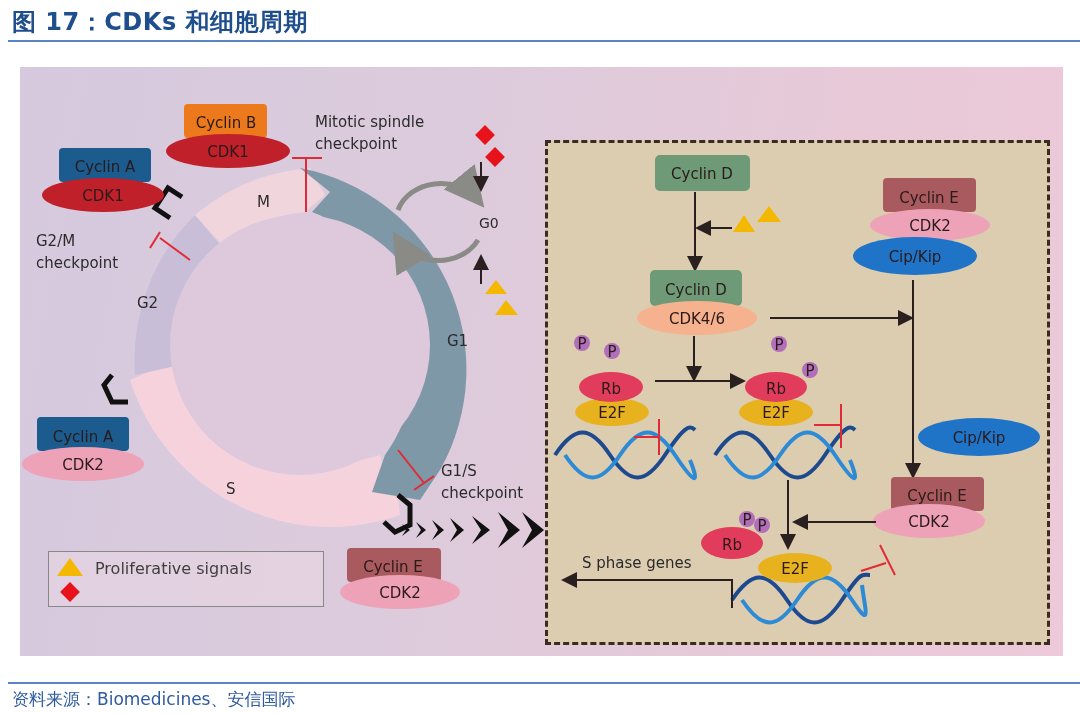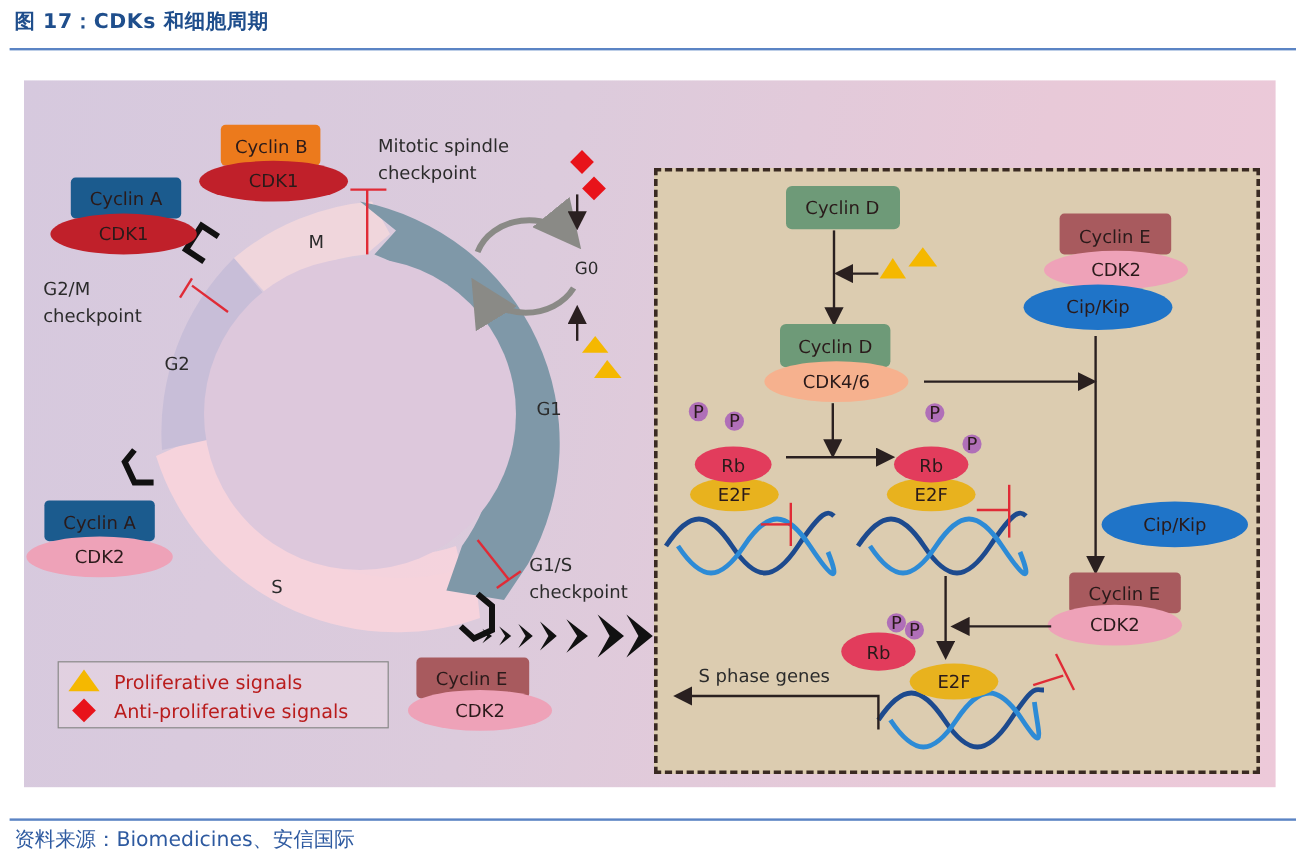--- a/index.html
+++ b/index.html
@@ -1,21 +1,21 @@
 <!DOCTYPE html>
 <html><head>
 <meta charset="utf-8">
 <style>
   html, body { margin: 0; padding: 0; }
   body {
     width: 1080px; height: 714px; background: #ffffff; position: relative; overflow: hidden;
     font-family: "DejaVu Sans", "Liberation Sans", sans-serif;
   }
   .fig-title {
-    position: absolute; left: 12px; top: 6px; font-size: 17px; font-weight: bold;
+    position: absolute; left: 12px; top: 6px; font-size: 24px; font-weight: bold;
     color: #1f4e8c; letter-spacing: 0.5px;
   }
   .rule { position: absolute; left: 8px; right: 0; height: 2px; background: #5b84c4; }
   .rule.top { top: 40px; }
   .rule.bottom { top: 682px; }
   .source {
     position: absolute; left: 12px; top: 688px; font-size: 17px; color: #2e5aa0;
   }
   .figure {
     position: absolute; left: 20px; top: 67px; width: 1043px; height: 589px;
@@ -25,21 +25,21 @@
     position: absolute; left: 545px; top: 140px; width: 505px; height: 505px;
     background: #dcccb0; border: 3px dashed #3a2a22; box-sizing: border-box;
   }
   svg.overlay { position: absolute; left: 0; top: 0; }
   .lbl { font-family: "DejaVu Sans", "Liberation Sans", sans-serif; fill: #2b2b2b; }
   .box-text { font-family: "DejaVu Sans", "Liberation Sans", sans-serif; font-size: 15px; fill: #2a1a1a; text-anchor: middle; dominant-baseline: middle; }
   .legend {
     position: absolute; left: 48px; top: 551px; width: 276px; height: 56px;
     border: 1px solid #888; box-sizing: border-box; background: rgba(240,220,230,0.4);
   }
-  .legend-row { position: absolute; left: 8px; display: flex; align-items: center; font-size: 16px; color: #b91c1c; }
+  .legend-row { position: absolute; left: 8px; display: flex; align-items: center; font-size: 16px; color: #404040; }
   .legend-row .sym { width: 26px; height: 20px; margin-right: 12px; position: relative; }
   .tri { width: 0; height: 0; border-left: 13px solid transparent; border-right: 13px solid transparent; border-bottom: 18px solid #f5b800; }
   .dia { width: 14px; height: 14px; background: #e8131a; transform: rotate(45deg); margin-left: 6px; margin-top: 3px; }
 </style>
 </head>
 <body>
 
 <div class="fig-title">图 17：CDKs 和细胞周期</div>
 <div class="rule top"></div>
 
@@ -251,18 +251,17 @@
   <div class="legend-row" style="top:6px;">
     <div class="sym">
         <div class="tri"></div>
       </div>
     <span>Proliferative signals</span>
   </div>
   <div class="legend-row" style="top:30px;">
     <div class="sym">
         <div class="dia"></div>
       </div>
-    <span>Anti-proliferative signals</span>
   </div>
 </div>
 
 <div class="rule bottom"></div>
 <div class="source">资料来源：Biomedicines、安信国际</div>
 
 </body></html>

